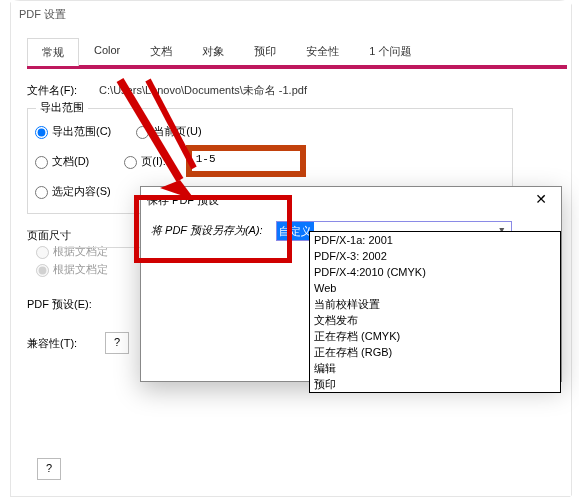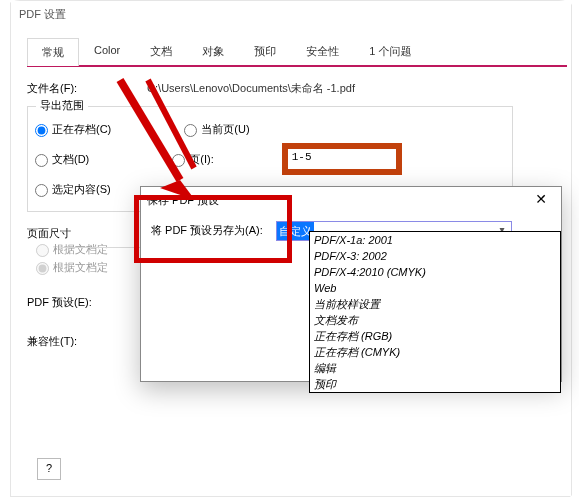--- a/index.html
+++ b/index.html
@@ -1,42 +1,42 @@
 <!DOCTYPE html>
 <html><head>
 <meta charset="utf-8">
 <style>
   html,body{margin:0;padding:0;font-family:"Microsoft YaHei",sans-serif;font-size:11px;color:#000;background:#fff;}
   .stage{position:relative;width:579px;height:500px;overflow:hidden;background:#fff;border-radius:20px;}
   .win{position:absolute;left:10px;top:0;width:560px;height:495px;border:1px solid #e5e5e5;background:#fff;}
   .titlebar{height:20px;line-height:20px;padding:3px 8px 0 8px;color:#555;}
   .client{position:absolute;left:16px;top:36px;right:4px;bottom:4px;}
-  .tabs{display:flex;border-bottom:2px solid #be185d;}
+  .tabs{display:flex;border-bottom:4px solid #be185d;}
   .tab{padding:6px 14px;border:1px solid transparent;border-bottom:none;color:#333;white-space:nowrap;}
   .tab.active{border-color:#d9d9d9;background:#fff;position:relative;top:1px;}
-  .row{display:flex;align-items:center;margin:6px 0;gap:48px;}
+  .row{display:flex;align-items:center;margin:6px 0;}
   .lbl{min-width:auto;}
   .filepath{color:#333;margin-left:22px;}
   .group{border:1px solid #d9d9d9;padding:8px 2px;margin-top:10px;width:480px;position:relative;}
   .legend{position:absolute;top:-9px;left:8px;background:#fff;padding:0 4px;}
   .radio{display:inline-flex;align-items:center;margin-right:20px;}
   .radio input{margin-right:4px;}
   .textfield{border:6px solid #c2410c;padding:2px 4px;width:100px;height:16px;display:inline-block;font-family:Liberation Mono, monospace;}
   .section-label{margin-top:14px;}
   .subrow{margin-left:4px;color:#999;}
   
   .popup{position:absolute;left:140px;top:186px;width:420px;height:194px;border:1px solid #888;background:#fff;box-shadow:0 8px 24px rgba(0,0,0,0.25);}
   .popup-title{padding:4px 6px;display:flex;justify-content:space-between;align-items:center;}
   .closebtn{width:28px;height:18px;text-align:center;line-height:16px;font-size:14px;cursor:pointer;}
   .popup-body{padding:8px 10px 4px 10px;}
-  .savelabel{display:inline-block;}
+  .savelabel{display:inline-block;font-style:italic;}
   .combo{display:inline-block;border:1px solid #8a8ae6;width:234px;height:18px;line-height:18px;position:relative;margin-left:10px;background:#fff;vertical-align:middle;}
   .combo-sel{display:inline-block;background:#0a76ff;color:#fff;padding:0 2px;margin:0;}
   .combo-arrow{position:absolute;right:2px;top:2px;width:14px;height:14px;text-align:center;line-height:12px;color:#555;font-size:10px;}
-  .dropdown{position:absolute;left:168px;top:44px;width:250px;border:1px solid #000;background:#fff;z-index:5;font-style:italic;}
+  .dropdown{position:absolute;left:168px;top:44px;width:250px;border:1px solid #000;background:#fff;z-index:5;}
   .dropdown .opt{padding:1px 4px;line-height:14px;font-size:11px;white-space:nowrap;}
   .btn-q{border:1px solid #bbb;width:22px;height:20px;text-align:center;line-height:18px;}
   .btn-ok{position:absolute;right:10px;bottom:10px;border:1px solid #bbb;width:68px;height:22px;text-align:center;line-height:20px;background:#fdfdfd;}
   .help{position:absolute;left:26px;bottom:16px;border:1px solid #bbb;width:22px;height:20px;text-align:center;line-height:18px;}
   
   .red-box{position:absolute;border:5px solid #d00000;}
   .red-box.main{left:134px;top:195px;width:148px;height:58px;}
   .arrow-svg{position:absolute;left:100px;top:70px;pointer-events:none;}
   
   .bg-info{position:absolute;left:146px;top:248px;width:18px;height:18px;border-radius:50%;background:#1f6fd6;color:#fff;text-align:center;line-height:18px;font-size:12px;font-weight:bold;}
@@ -64,21 +64,21 @@
     <div class="row" style="margin-top:14px;">
       <span class="lbl">文件名(F):</span>
       <span class="filepath">C:\Users\Lenovo\Documents\未命名 -1.pdf</span>
     </div>
 
     <div class="group">
       <span class="legend">导出范围</span>
       <div class="row">
         <label class="radio">
               <input type="radio" checked="" style="">
-              <span>正在存档(C)</span>
+              <span>导出范围(C)</span>
             </label>
         <label class="radio">
               <input type="radio" style="">
               <span>当前页(U)</span>
             </label>
       </div>
       <div class="row">
         <label class="radio">
               <input type="radio" style="">
               <span>文档(D)</span>
@@ -135,22 +135,22 @@
       <span class="combo-arrow">▾</span>
     </span>
   </div>
   <div class="dropdown">
     <div class="opt">PDF/X-1a: 2001</div>
     <div class="opt">PDF/X-3: 2002</div>
     <div class="opt">PDF/X-4:2010 (CMYK)</div>
     <div class="opt">Web</div>
     <div class="opt">当前校样设置</div>
     <div class="opt">文档发布</div>
+    <div class="opt">正在存档 (CMYK)</div>
     <div class="opt">正在存档 (RGB)</div>
-    <div class="opt">正在存档 (CMYK)</div>
     <div class="opt">编辑</div>
     <div class="opt">预印</div>
   </div>
 </div>
 
 <div class="red-box main"></div>
 <svg class="arrow-svg" width="120" height="160">
   <defs></defs>
   <line x1="20" y1="10" x2="80" y2="110" stroke="#d00000" stroke-width="8"></line>
   <polygon points="80,110 95,130 60,118" fill="#d00000"></polygon>

